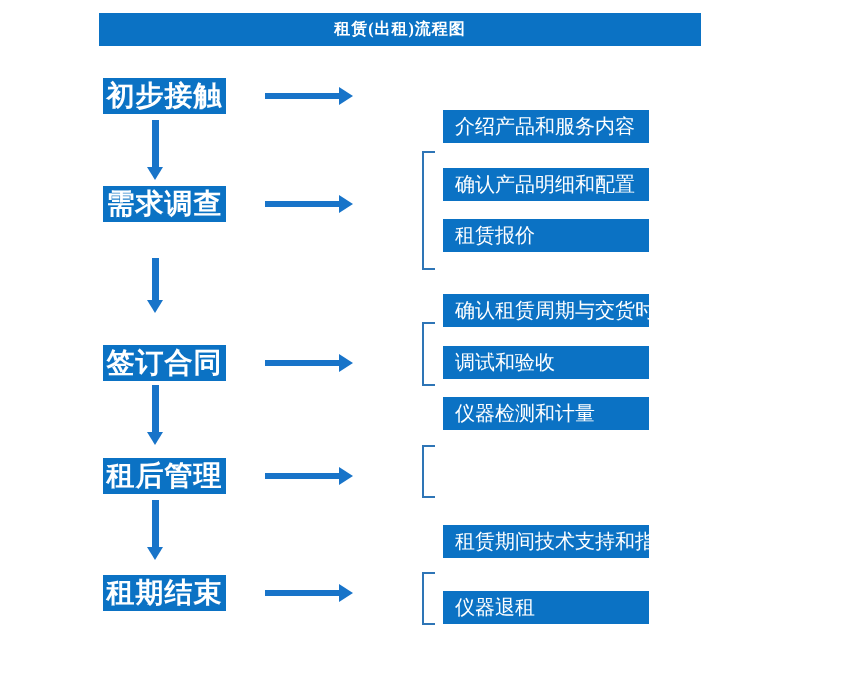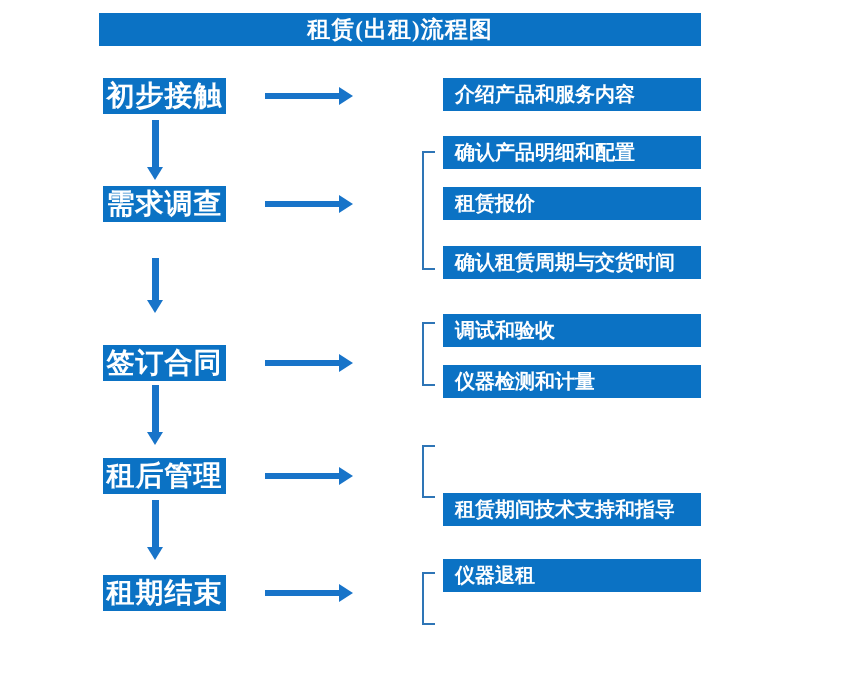--- a/index.html
+++ b/index.html
@@ -18,47 +18,48 @@
     font-family: "Liberation Serif", "DejaVu Serif", serif;
     overflow: hidden;
   }
   .titlebar {
     position: absolute;
     left: 99px; top: 13px;
     width: 602px; height: 33px;
     background: var(--box);
     color: var(--text);
     font-weight: bold;
-    font-size: 23px;
+    font-size: 16px;
     display: flex; align-items: center; justify-content: center;
     letter-spacing: 1px;
   }
   .step {
     position: absolute;
     left: 103px;
     width: 123px; height: 36px;
     background: var(--box);
     color: var(--text);
     font-weight: bold;
     font-size: 28px;
     display: flex; align-items: center; justify-content: center;
     letter-spacing: 1px;
   }
   .detail {
     position: absolute;
     left: 443px;
-    width: 258px; height: 33px;
+    width: 206px; height: 33px;
     background: var(--box);
     color: var(--text);
-    font-weight: bold;
+    font-weight: normal;
     font-size: 20px;
     display: flex; align-items: center;
     padding-left: 12px;
     box-sizing: border-box;
     white-space: nowrap;
+    margin-top: 32px;
   }
   .h-arrow {
     position: absolute;
     left: 265px;
     width: 74px; height: 6px;
     background: var(--arrow);
   }
   .h-arrow::after {
     content: "";
     position: absolute;
@@ -117,19 +118,19 @@
   <div class="h-arrow" style="top:590px"></div>
 
   <div class="bracket" style="top:151px;height:119px"></div>
   <div class="bracket" style="top:322px;height:64px"></div>
   <div class="bracket" style="top:445px;height:53px"></div>
   <div class="bracket" style="top:572px;height:53px"></div>
 
   <div class="detail" style="top:78px">介绍产品和服务内容</div>
   <div class="detail" style="top:136px">确认产品明细和配置</div>
   <div class="detail" style="top:187px">租赁报价</div>
-  <div class="detail" style="top:246px">确认租赁周期与交货时间</div>
+  <div class="detail" style="top:262px">确认租赁周期与交货时间</div>
   <div class="detail" style="top:314px">调试和验收</div>
   <div class="detail" style="top:365px">仪器检测和计量</div>
   <div class="detail" style="top:493px">租赁期间技术支持和指导</div>
   <div class="detail" style="top:559px">仪器退租</div>
 
 </div>
 
 </body></html>

